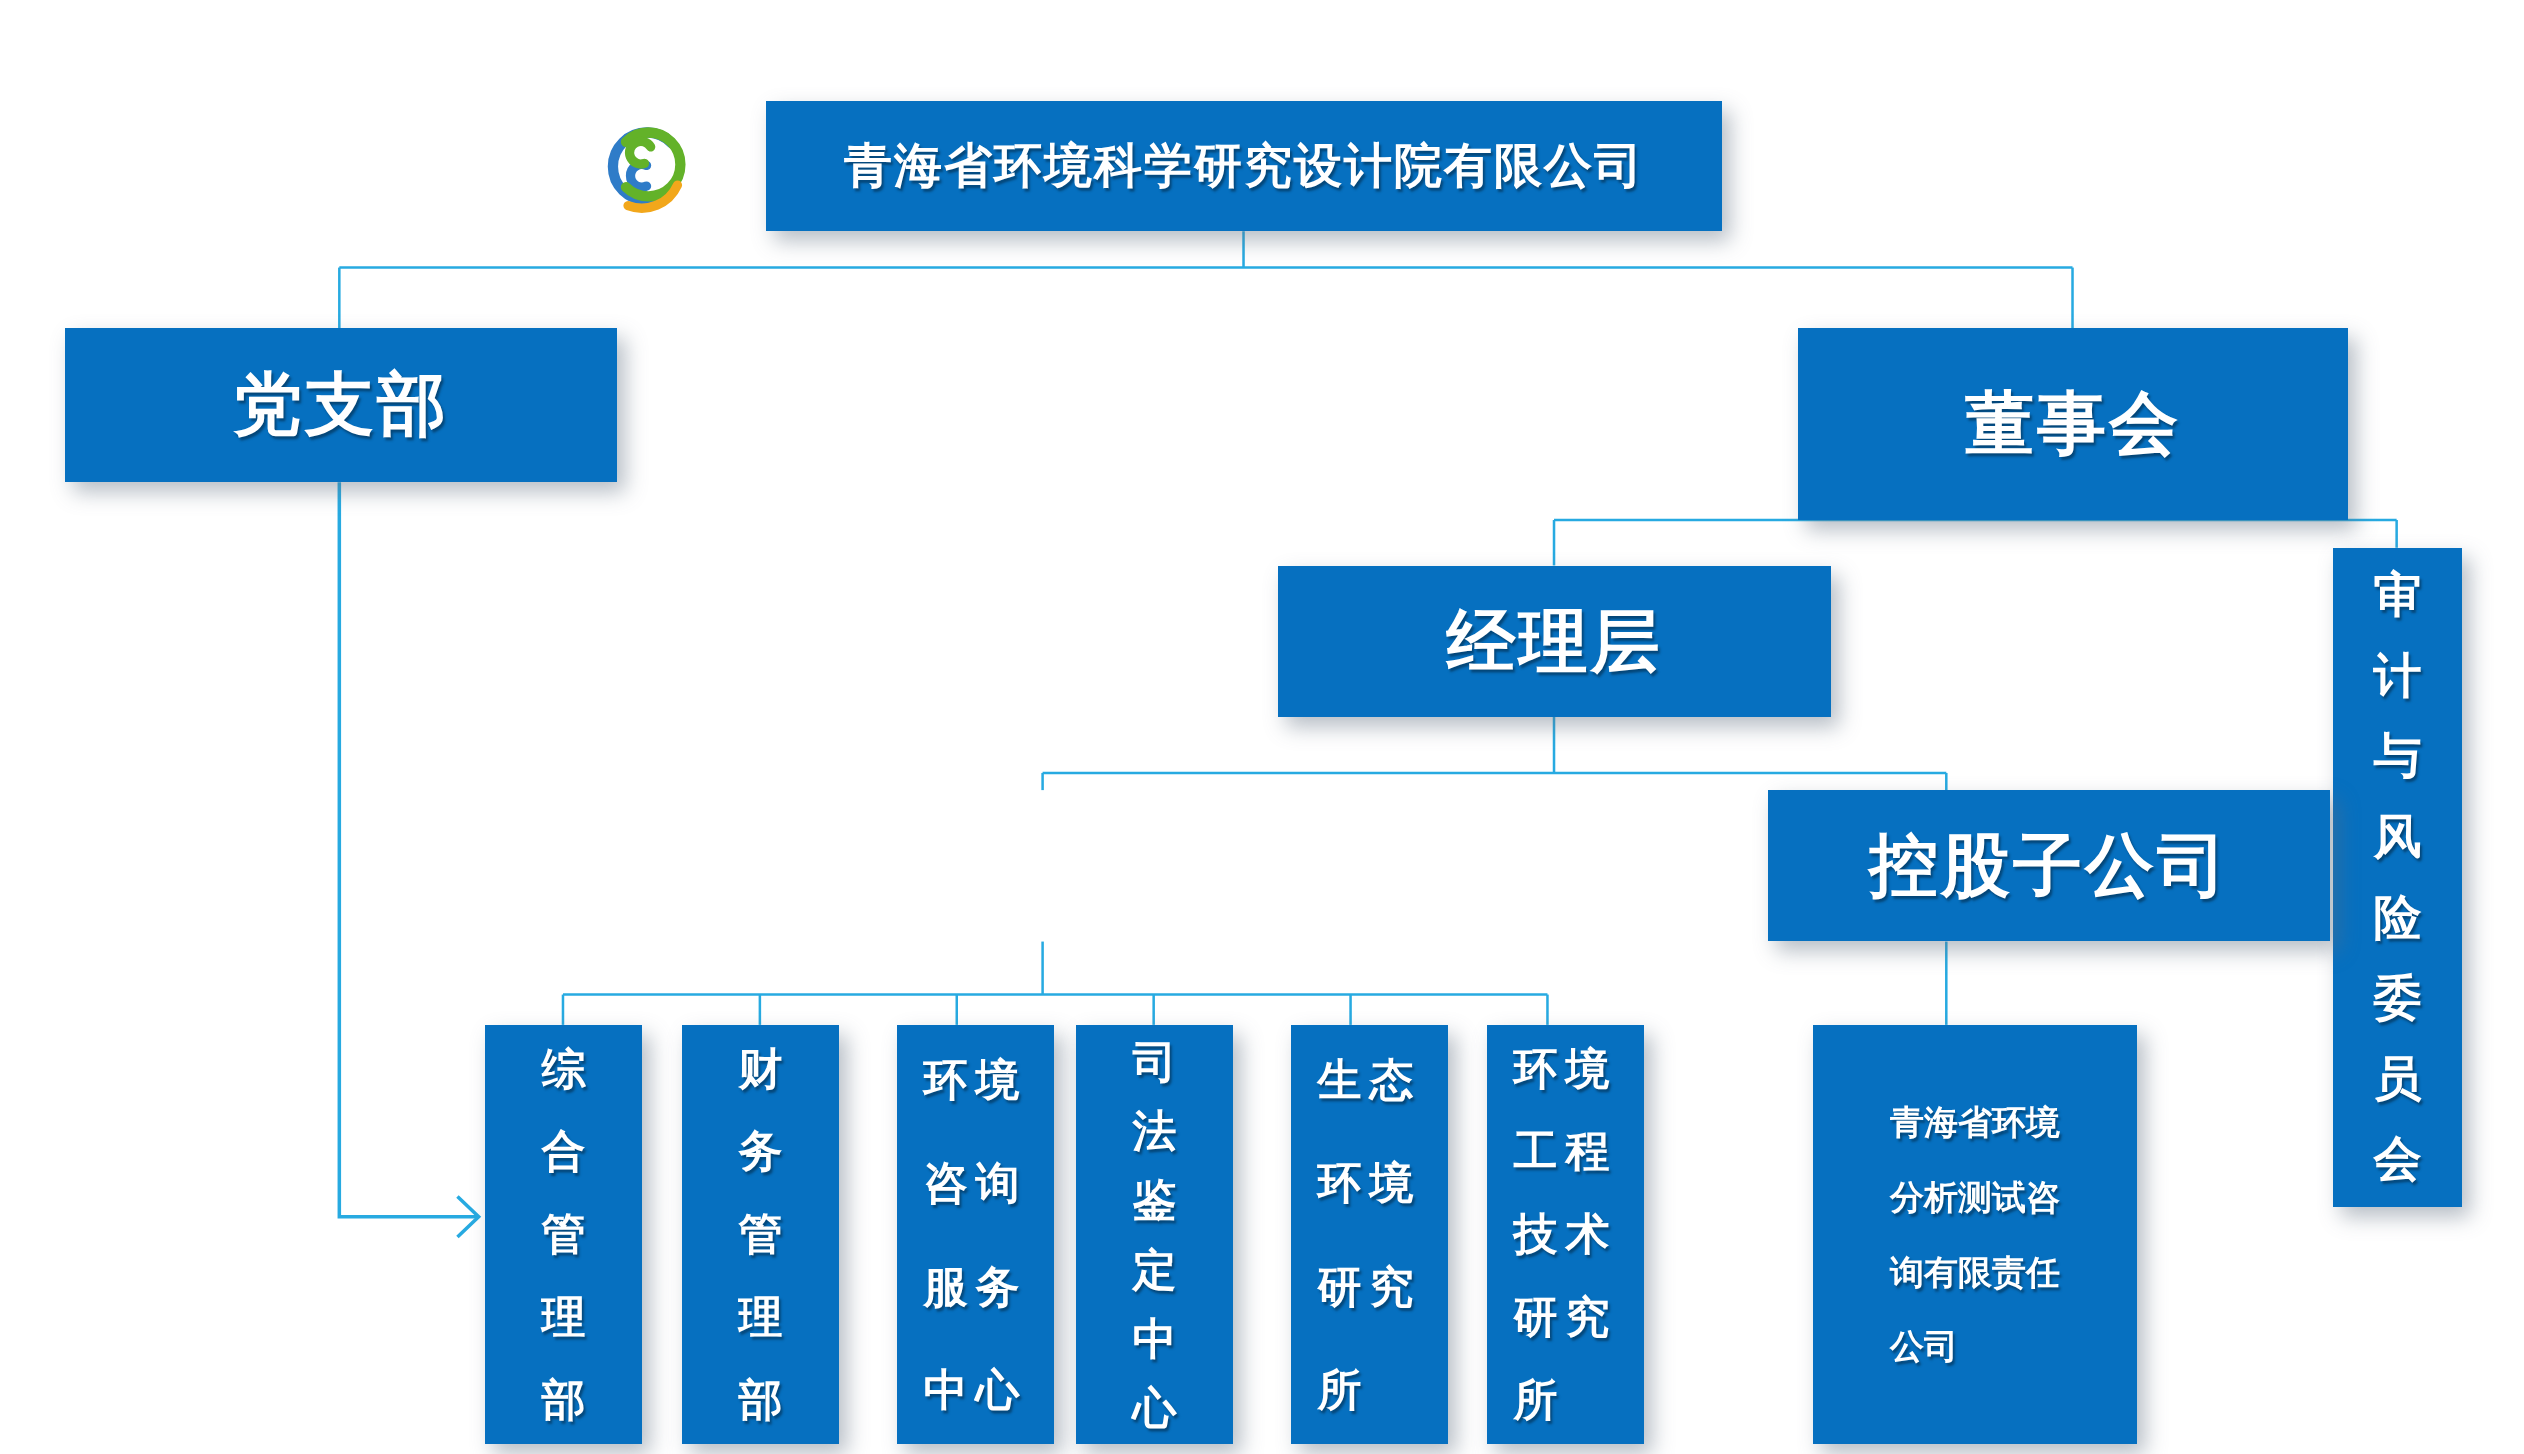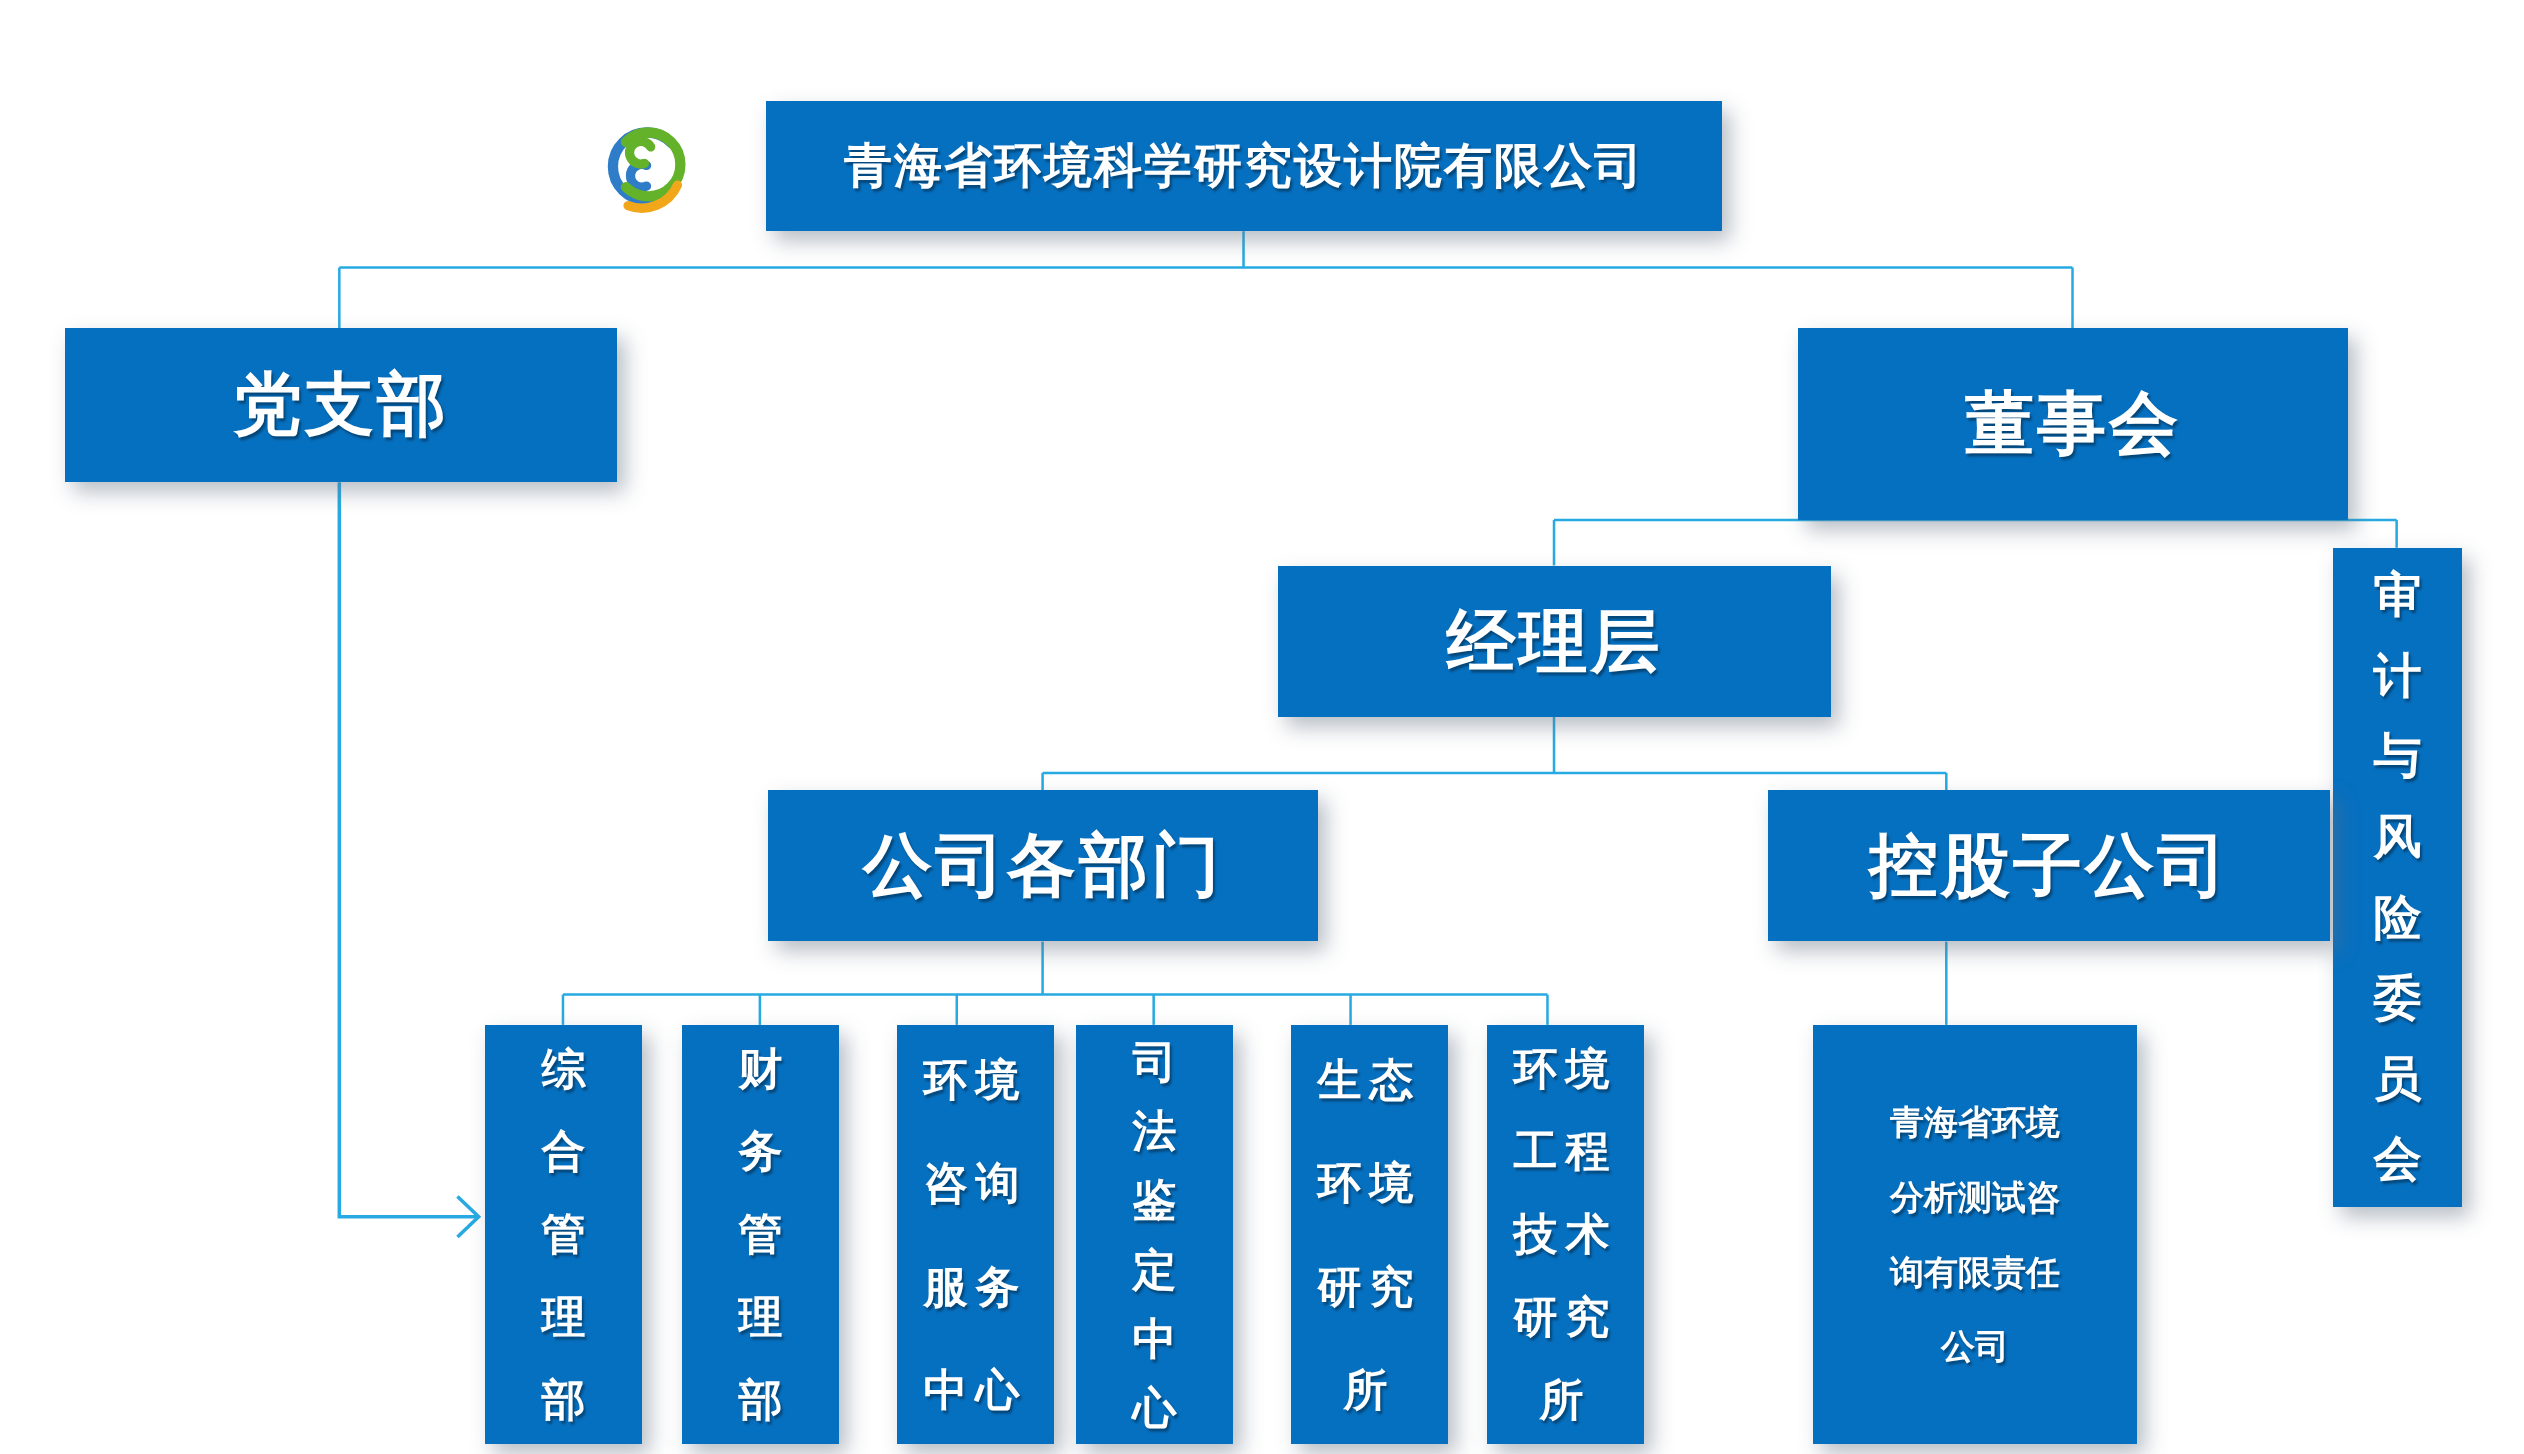--- a/index.html
+++ b/index.html
@@ -9,21 +9,21 @@
     background:#ffffff;
     overflow:hidden;
     font-family:"Liberation Sans","DejaVu Sans",sans-serif;
   }
   
   .node{
     position:absolute;
     background:#0670C0;
     color:#ffffff;
     display:flex;align-items:center;justify-content:center;
-    text-align:center;
+    text-align:left;
     font-weight:bold;
     box-shadow:8px 10px 20px rgba(96,110,128,.45);
   }
   .node .lbl{
     white-space:pre-line;
     text-shadow:2px 3px 2.5px rgba(0,0,0,.38);
   }
   .f-title{font-size:48px;letter-spacing:2px;}
   .f-l2{font-size:69px;letter-spacing:3px;}
   .f-audit{font-size:48px;line-height:1.68;}
@@ -105,23 +105,20 @@
     <div class="lbl">审
 计
 与
 风
 险
 委
 员
 会</div>
   </div>
 
-  <div class="node f-l2" style="left:768px;top:790px;width:550px;height:151px">
-    <div class="lbl">公司各部门</div>
-  </div>
 
   <div class="node f-l2" style="left:1768px;top:790px;width:562px;height:151px">
     <div class="lbl">控股子公司</div>
   </div>
 
   <div class="node f-narrow lh188" style="left:485px;top:1025px;width:157px;height:419px">
     <div class="lbl">综
 合
 管
 理

